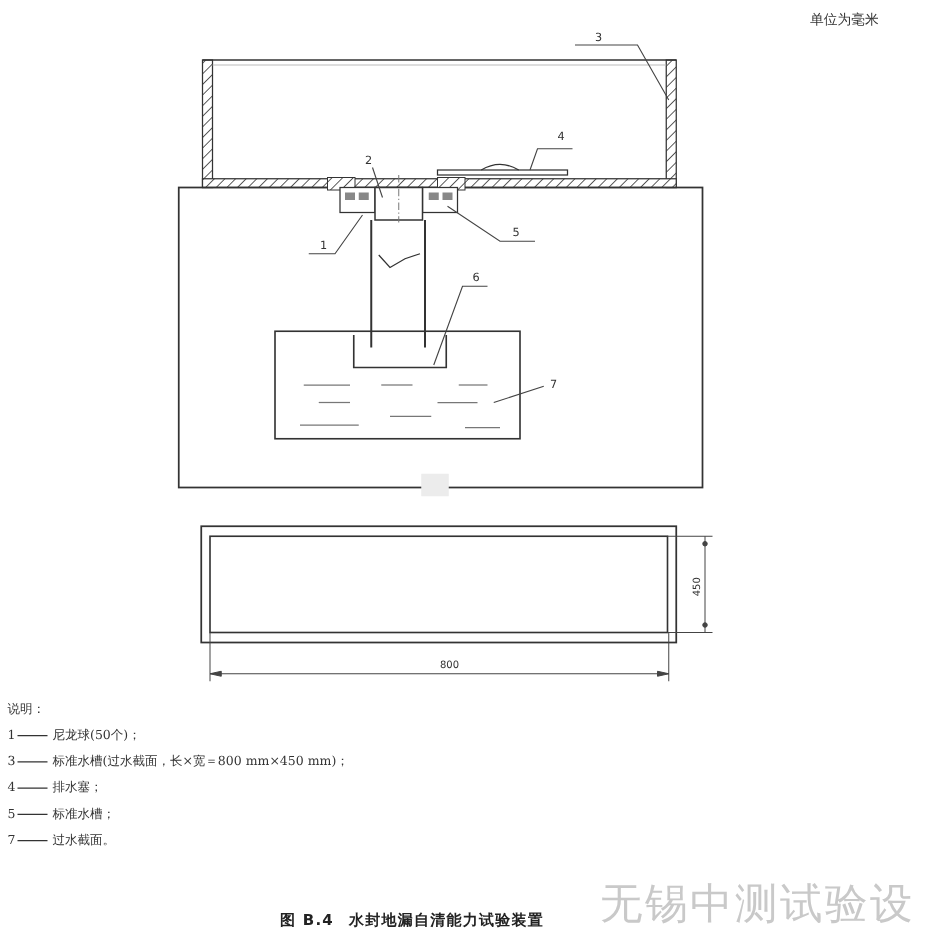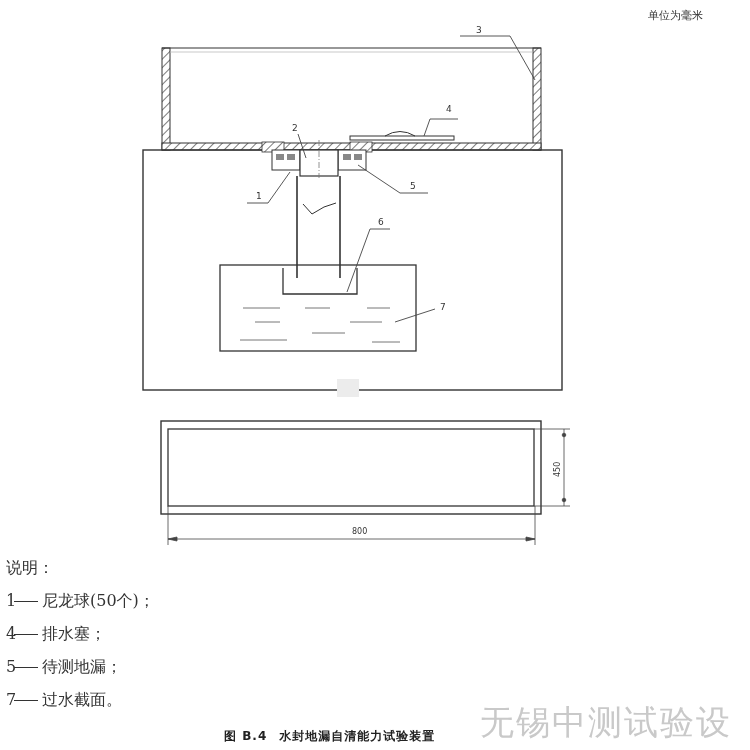--- a/index.html
+++ b/index.html
@@ -1,22 +1,22 @@
 <!DOCTYPE html>
 <html><head>
 <meta charset="utf-8">
 <style>
   html, body { margin: 0; padding: 0; background: #ffffff; }
   body { width: 750px; height: 750px; position: relative; overflow: hidden;
          font-family: "DejaVu Serif", "Liberation Serif", serif; color: #222; }
   .unit { position: absolute; left: 648px; top: 8px; font-size: 11px; color: #333; }
   #drawing { position: absolute; left: 0; top: 0; }
-  .legend { position: absolute; left: 6px; top: 557px; font-size: 16px; line-height: 21px; color: #333; }
+  .legend { position: absolute; left: 6px; top: 557px; font-size: 10px; line-height: 21px; color: #333; }
   .legend .heading { display: block; }
-  .legend .row { display: block; white-space: nowrap; margin-top: 12px; }
+  .legend .row { display: block; white-space: nowrap; }
   .legend .num { display: inline-block; width: 8px; }
   .legend .dash { display: inline-block; width: 24px; border-top: 1px solid #333; vertical-align: middle; margin-right: 4px; }
   .caption { position: absolute; left: 224px; top: 728px; font-size: 12px; font-weight: bold; color: #222;
              font-family: "DejaVu Sans", "Liberation Sans", sans-serif; letter-spacing: 1px; }
   .caption .sp { display: inline-block; width: 12px; }
   .watermark { position: absolute; left: 480px; top: 700px; font-size: 34px; color: #c9c9c9;
                font-family: "DejaVu Serif", "Liberation Serif", serif; letter-spacing: 2px; }
   .callout-label { font-size: 9px; fill: #333; font-family: "DejaVu Sans", "Liberation Sans", sans-serif; }
   .dim-label { font-size: 8px; fill: #333; font-family: "DejaVu Sans", "Liberation Sans", sans-serif; }
 </style>
@@ -122,22 +122,23 @@
     <line x1="564" y1="429" x2="564" y2="506"></line>
     <circle cx="564" cy="435" r="1.8"></circle>
     <circle cx="564" cy="500" r="1.8"></circle>
   </g>
   <text class="dim-label" x="0" y="0" transform="translate(560,477) rotate(-90)">450</text>
 </svg>
 
 <div class="legend">
   <span class="heading">说明：</span>
   <span class="row"><span class="num">1</span><span class="dash"></span><span>尼龙球(50个)；</span></span>
+  <span class="row"><span class="num">3</span><span class="dash"></span><span>标准水槽(过水截面，长×宽＝800 mm×450 mm)；</span></span>
   <span class="row"><span class="num">4</span><span class="dash"></span><span>排水塞；</span></span>
-  <span class="row"><span class="num">5</span><span class="dash"></span><span>待测地漏；</span></span>
+  <span class="row"><span class="num">5</span><span class="dash"></span><span>标准水槽；</span></span>
   <span class="row"><span class="num">7</span><span class="dash"></span><span>过水截面。</span></span>
 </div>
 
 <div class="caption">
   <span>图 B.4</span><span class="sp"></span><span>水封地漏自清能力试验装置</span>
 </div>
 
 <div class="watermark">无锡中测试验设备</div>
 
 </body></html>

